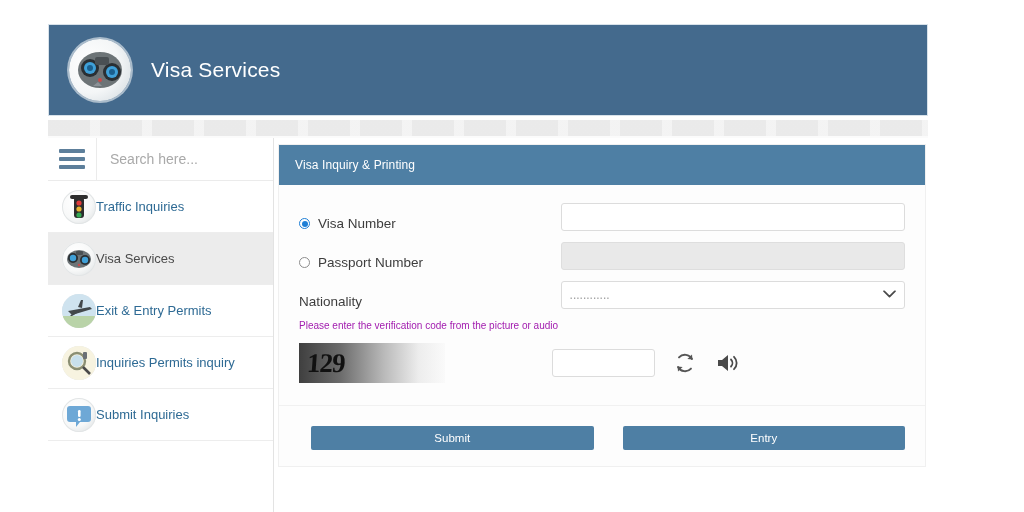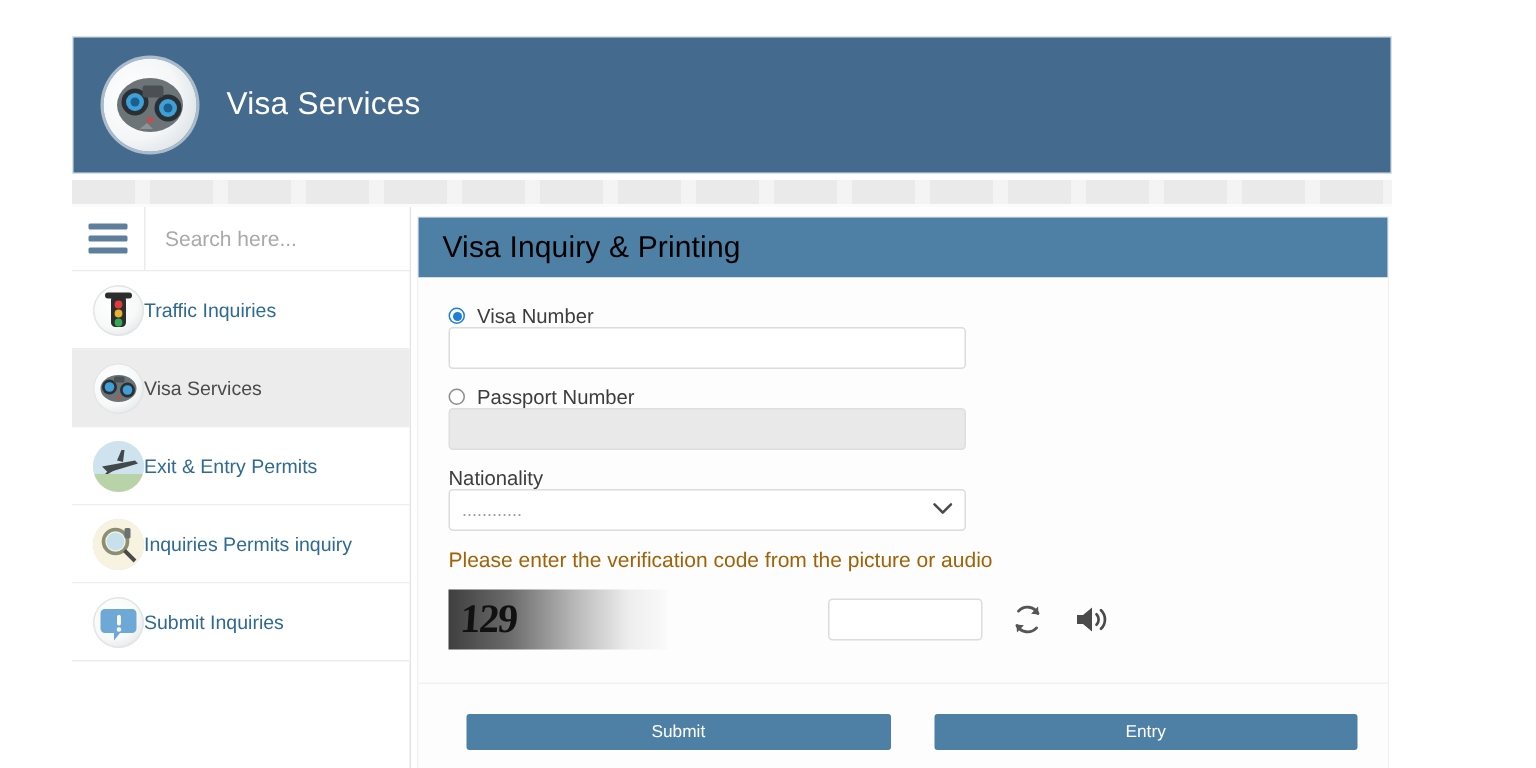--- a/index.html
+++ b/index.html
@@ -200,36 +200,35 @@
   }
   .panel-header {
     height: 40px;
     background: #4e7fa4;
     display: flex;
     align-items: center;
     padding-left: 16px;
     box-sizing: border-box;
   }
   .panel-title {
-    color: #000000;
-    font-size: 20px;
+    color: #ffffff;
+    font-size: 12px;
     font-weight: 400;
     letter-spacing: 0.1px;
   }
   .panel-body {
     padding: 18px 20px 0 20px;
     box-sizing: border-box;
     background: #fdfdfd;
   }
 
   .form-row {
     display: flex;
-    align-items: flex-start;
+    align-items: flex-end;
     margin-bottom: 11px;
-    flex-direction: column;
   }
   .form-left {
     width: 262px;
     display: flex;
     align-items: center;
   }
   .radio {
     width: 11px;
     height: 11px;
     border-radius: 50%;
@@ -296,22 +295,22 @@
   }
   .select-arrow {
     position: absolute;
     right: 9px;
     top: 50%;
     transform: translateY(-60%);
     pointer-events: none;
   }
 
   .verify-text {
-    font-size: 14px;
-    color: #a16207;
+    font-size: 10px;
+    color: #a21caf;
     margin: 3px 0 12px 0;
   }
 
   .captcha-row {
     display: flex;
     align-items: center;
     margin-bottom: 6px;
   }
   .captcha-img {
     width: 146px;

